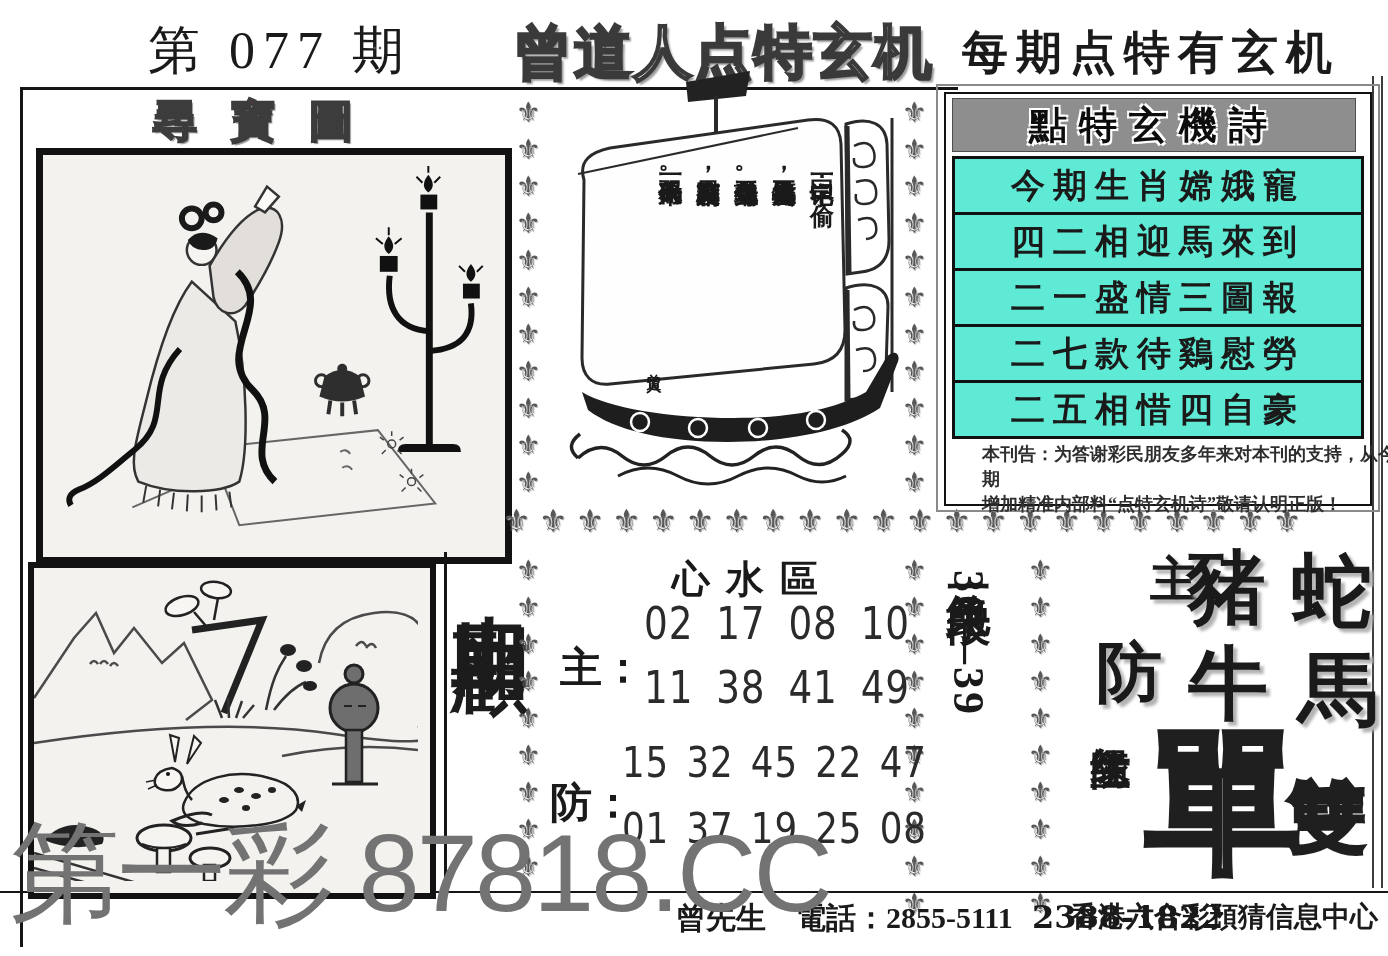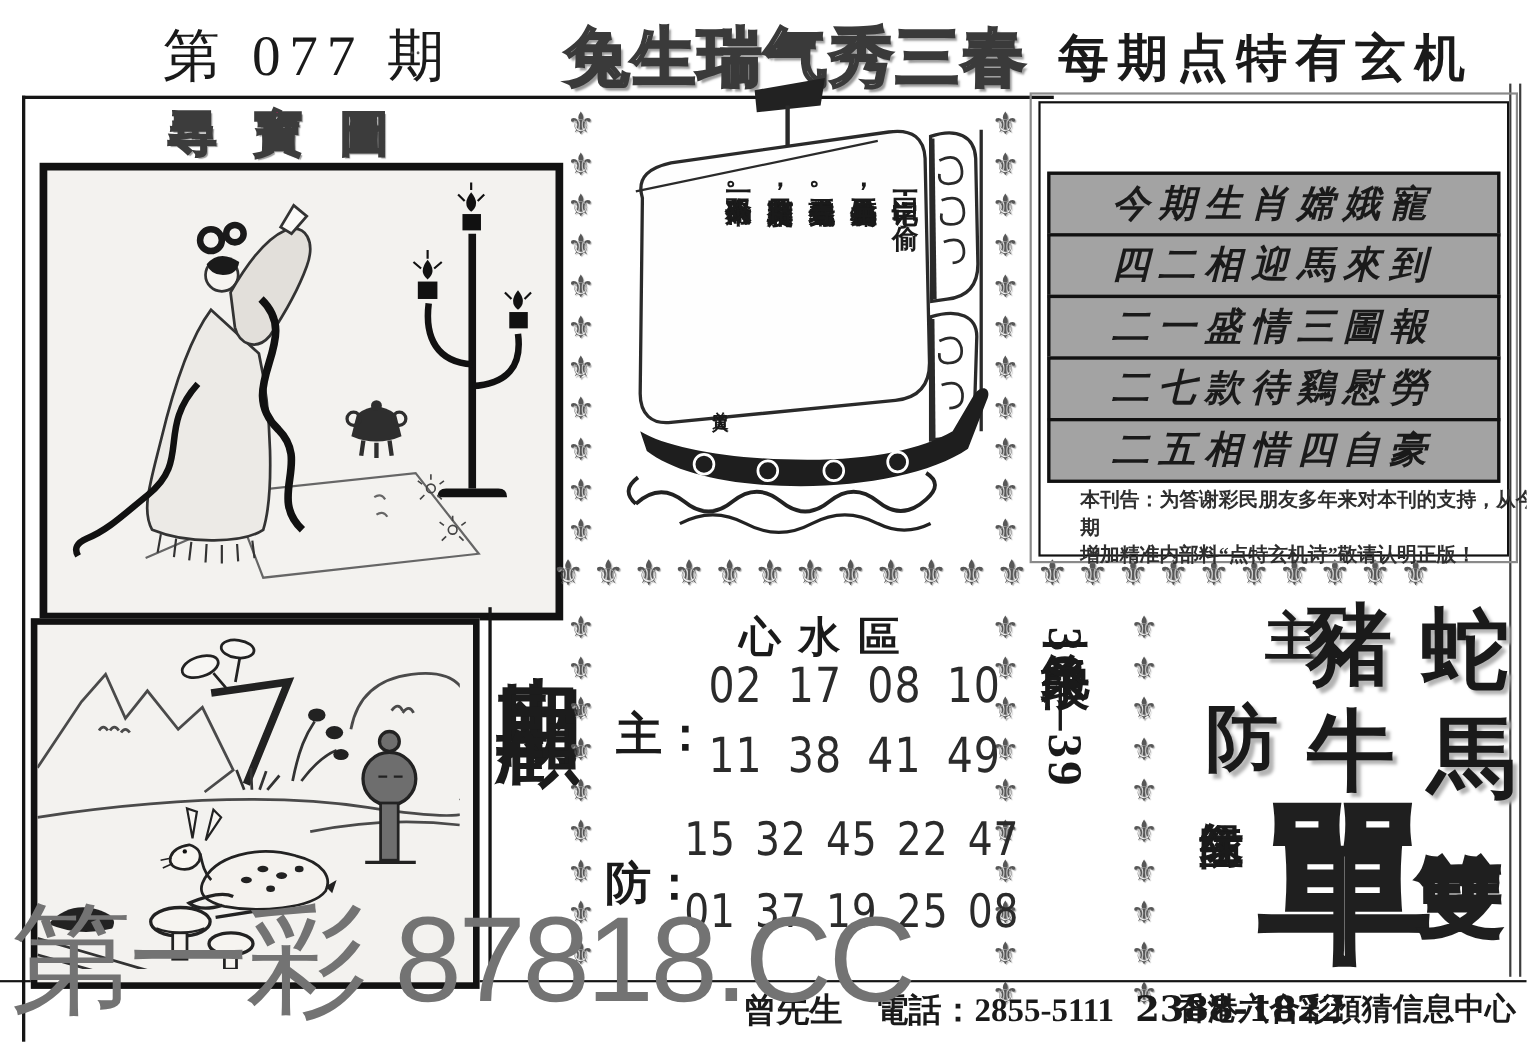--- a/index.html
+++ b/index.html
@@ -59,22 +59,22 @@
   .nm1{left:644px;top:598px;} .nm2{left:644px;top:662px;}
   .num-guard{font-size:42px;word-spacing:6px;letter-spacing:1px;}
   .ng1{left:622px;top:738px;} .ng2{left:622px;top:804px;}
 
   
   .poem-outer{left:936px;top:84px;width:440px;height:424px;border:2px solid #8a8a8a;}
   .poem-inner{left:944px;top:92px;width:424px;height:410px;border:2px solid #111;background:#fff;}
   .poem-titlebar{left:952px;top:98px;width:402px;height:52px;background:#8e8e8e;border:1px solid #4f4f4f;
                  text-align:center;line-height:52px;font-size:38px;font-weight:900;letter-spacing:12px;color:#0d0d0d;
                  text-shadow:-2px -2px 0 #fff,2px -2px 0 #fff,-2px 2px 0 #fff,2px 2px 0 #fff;}
-  .poem-row{left:952px;width:406px;height:53px;border:3px solid #111;background:#a3a3a3;text-align:center;
-            line-height:53px;font-size:34px;font-weight:bold;letter-spacing:8px;font-style:italic;}
+  .poem-row{left:952px;width:406px;height:53px;border:3px solid #111;background:#5eead4;text-align:center;
+            line-height:53px;font-size:34px;font-weight:bold;letter-spacing:8px;}
   .pr0{top:156px;} .pr1{top:212px;} .pr2{top:268px;} .pr3{top:324px;} .pr4{top:380px;}
   .notice{left:950px;top:442px;width:414px;font-size:18px;font-weight:bold;line-height:1.4;color:#2e2e2e;margin-left:32px;}
 
   
   .killzone{left:946px;top:558px;height:360px;font-size:44px;font-weight:bold;letter-spacing:3px;line-height:1;}
   .zo{font-weight:900;text-shadow:4px 4px 3px #b3b3b3;line-height:1;}
   .zo-main-label{left:1150px;top:556px;font-size:48px;}
   .zo-pig{left:1186px;top:548px;font-size:80px;}
   .zo-snake{left:1292px;top:552px;font-size:80px;}
   .zo-guard-label{left:1096px;top:640px;font-size:66px;}
@@ -96,21 +96,21 @@
   .watermark{left:10px;top:818px;font-size:110px;font-weight:400;letter-spacing:-3px;color:#737373;
              font-family:"Liberation Sans",sans-serif;z-index:60;white-space:nowrap;line-height:1;}
 </style>
 </head>
 <body>
 
 <div class="page">
 
   <div class="abs issue">第 077 期</div>
   <div class="abs issue-marks">‥</div>
-  <div class="abs masthead">兔生瑞气秀三春</div>
+  <div class="abs masthead">曾道人点特玄机</div>
   <div class="abs slogan">每期点特有玄机</div>
 
   <div class="abs line top-rule"></div>
   <div class="abs line left-rule"></div>
   <div class="abs right-dbl"></div>
   <div class="abs line footer-rule"></div>
 
   <div class="abs map-title">尋寶圖</div>
 
   <div class="abs pic1">
@@ -315,20 +315,21 @@
   <div class="abs hn-title">心水區</div>
   <div class="abs hn-label hn-main-label">主：</div>
   <div class="abs num num-main nm1">02 17 08 10</div>
   <div class="abs num num-main nm2">11 38 41 49</div>
   <div class="abs hn-label hn-guard-label">防：</div>
   <div class="abs num num-guard ng1">15 32 45 22 47</div>
   <div class="abs num num-guard ng2">01 37 19 25 08</div>
 
   <div class="abs poem-outer"></div>
   <div class="abs poem-inner"></div>
+  <div class="abs poem-titlebar">點特玄機詩</div>
   <div class="abs poem-row pr0">今期生肖嫦娥寵</div>
   <div class="abs poem-row pr1">四二相迎馬來到</div>
   <div class="abs poem-row pr2">二一盛情三圖報</div>
   <div class="abs poem-row pr3">二七款待鷄慰勞</div>
   <div class="abs poem-row pr4">二五相惜四自豪</div>
   <div class="abs notice">
     <span>本刊告：为答谢彩民朋友多年来对本刊的支持，从今期</span><br>
     <span>增加精准内部料“点特玄机诗”敬请认明正版！</span>
   </div>
 

